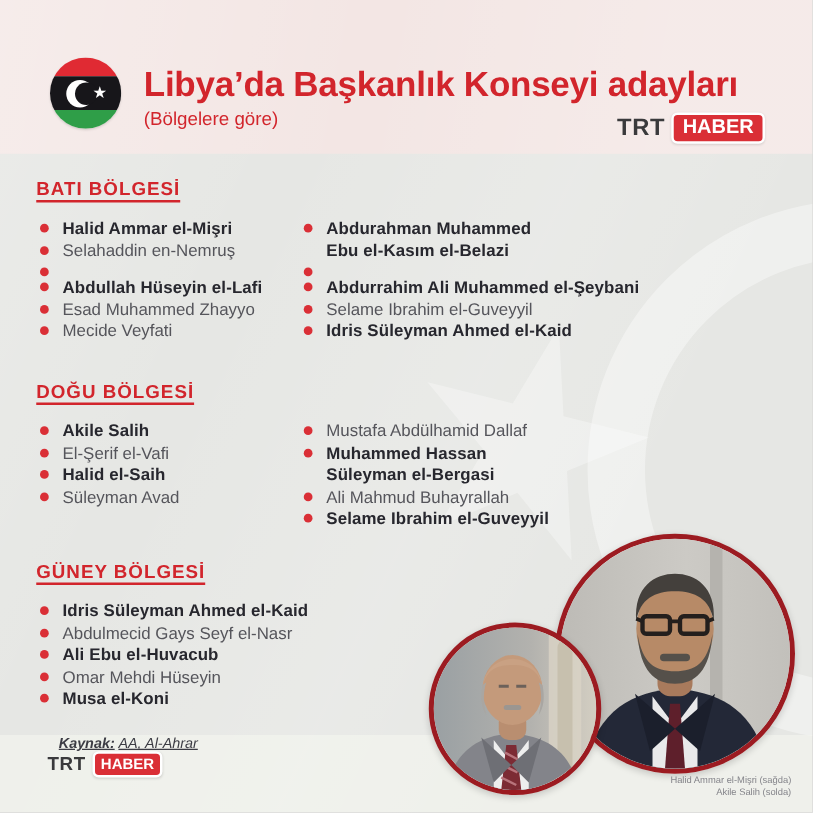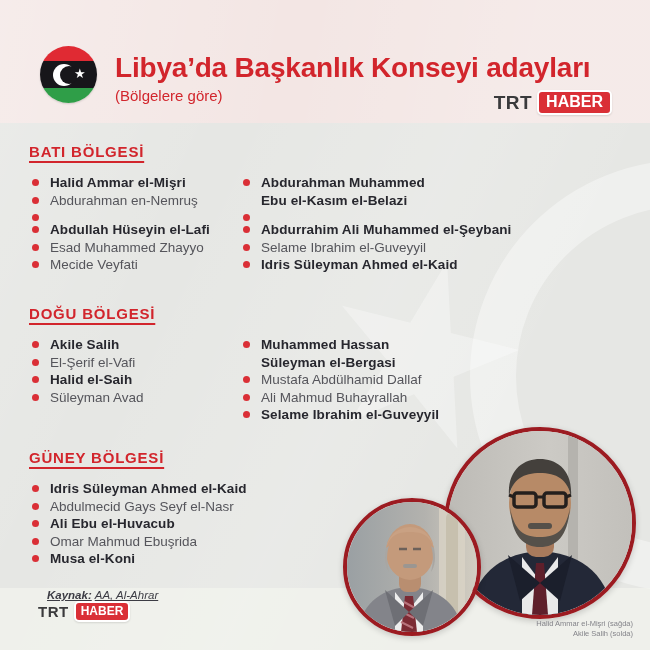--- a/index.html
+++ b/index.html
@@ -120,21 +120,21 @@
 
   <main id="sections">
       <section class="region r0"><h2 class="region-title">BATI BÖLGESİ</h2><div class="cols">
           <ul class="col">
             <li class="candidate">
               <span class="dot"></span>
               <span class="nm b">Halid Ammar el-Mişri</span>
             </li>
             <li class="candidate">
               <span class="dot"></span>
-              <span class="nm">Abdurahman en-Nemruş</span>
+              <span class="nm">Selahaddin en-Nemruş</span>
             </li>
             <li class="candidate">
               <span class="dot"></span>
             </li>
             <li class="candidate">
               <span class="dot"></span>
               <span class="nm b">Abdullah Hüseyin el-Lafi</span>
             </li>
             <li class="candidate">
               <span class="dot"></span>
@@ -183,26 +183,26 @@
               <span class="nm b">Halid el-Saih</span>
             </li>
             <li class="candidate">
               <span class="dot"></span>
               <span class="nm">Süleyman Avad</span>
             </li>
           </ul>
           <ul class="col c2">
             <li class="candidate">
               <span class="dot"></span>
+              <span class="nm">Mustafa Abdülhamid Dallaf</span>
+            </li>
+            <li class="candidate">
+              <span class="dot"></span>
               <span class="nm b">Muhammed Hassan
 Süleyman el-Bergasi</span>
-            </li>
-            <li class="candidate">
-              <span class="dot"></span>
-              <span class="nm">Mustafa Abdülhamid Dallaf</span>
             </li>
             <li class="candidate">
               <span class="dot"></span>
               <span class="nm">Ali Mahmud Buhayrallah</span>
             </li>
             <li class="candidate">
               <span class="dot"></span>
               <span class="nm b">Selame Ibrahim el-Guveyyil</span>
             </li>
           </ul>
@@ -216,21 +216,21 @@
             <li class="candidate">
               <span class="dot"></span>
               <span class="nm">Abdulmecid Gays Seyf el-Nasr</span>
             </li>
             <li class="candidate">
               <span class="dot"></span>
               <span class="nm b">Ali Ebu el-Huvacub</span>
             </li>
             <li class="candidate">
               <span class="dot"></span>
-              <span class="nm">Omar Mahmud Ebuşrida</span>
+              <span class="nm">Omar Mehdi Hüseyin</span>
             </li>
             <li class="candidate">
               <span class="dot"></span>
               <span class="nm b">Musa el-Koni</span>
             </li>
           </ul>
         </div></section>
     </main>
 
   <div class="source">

